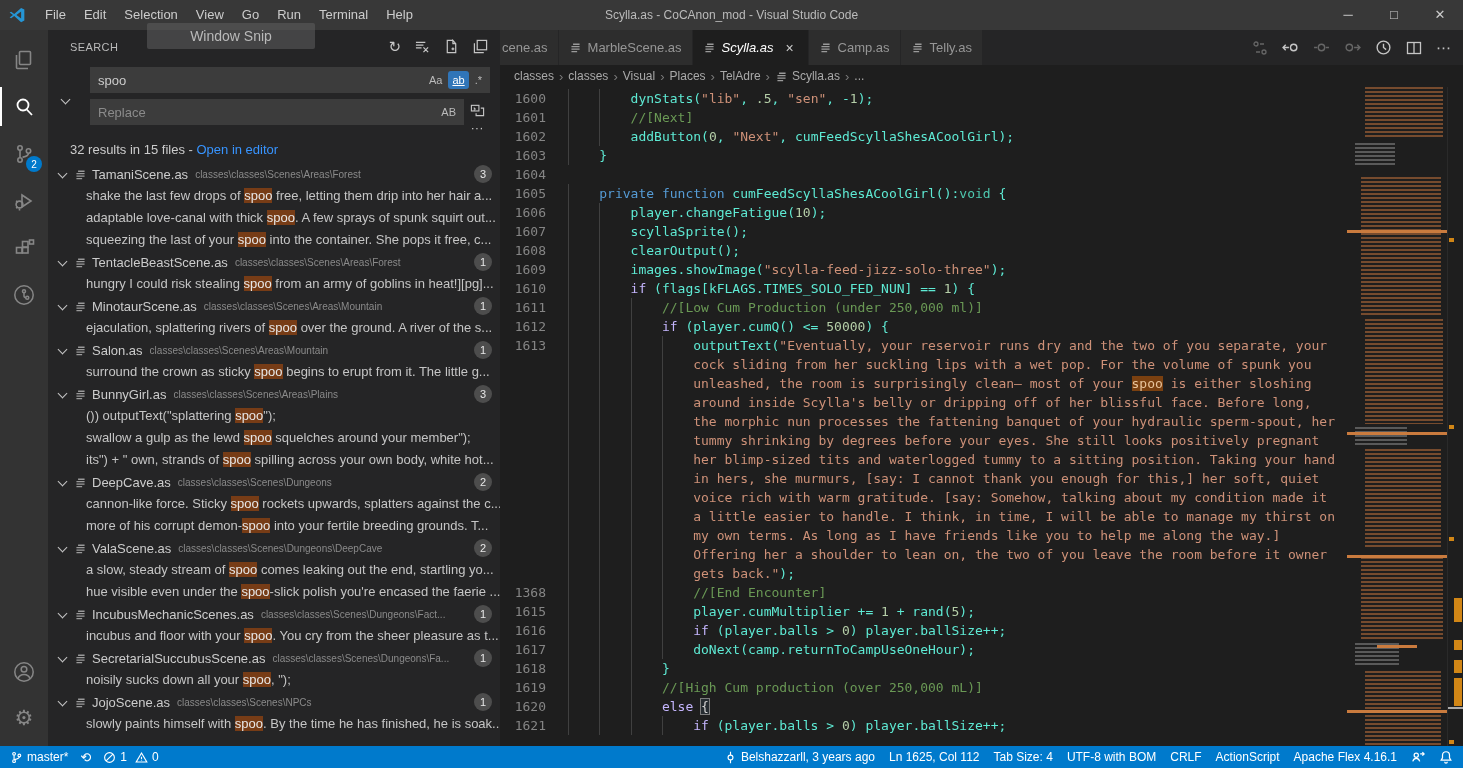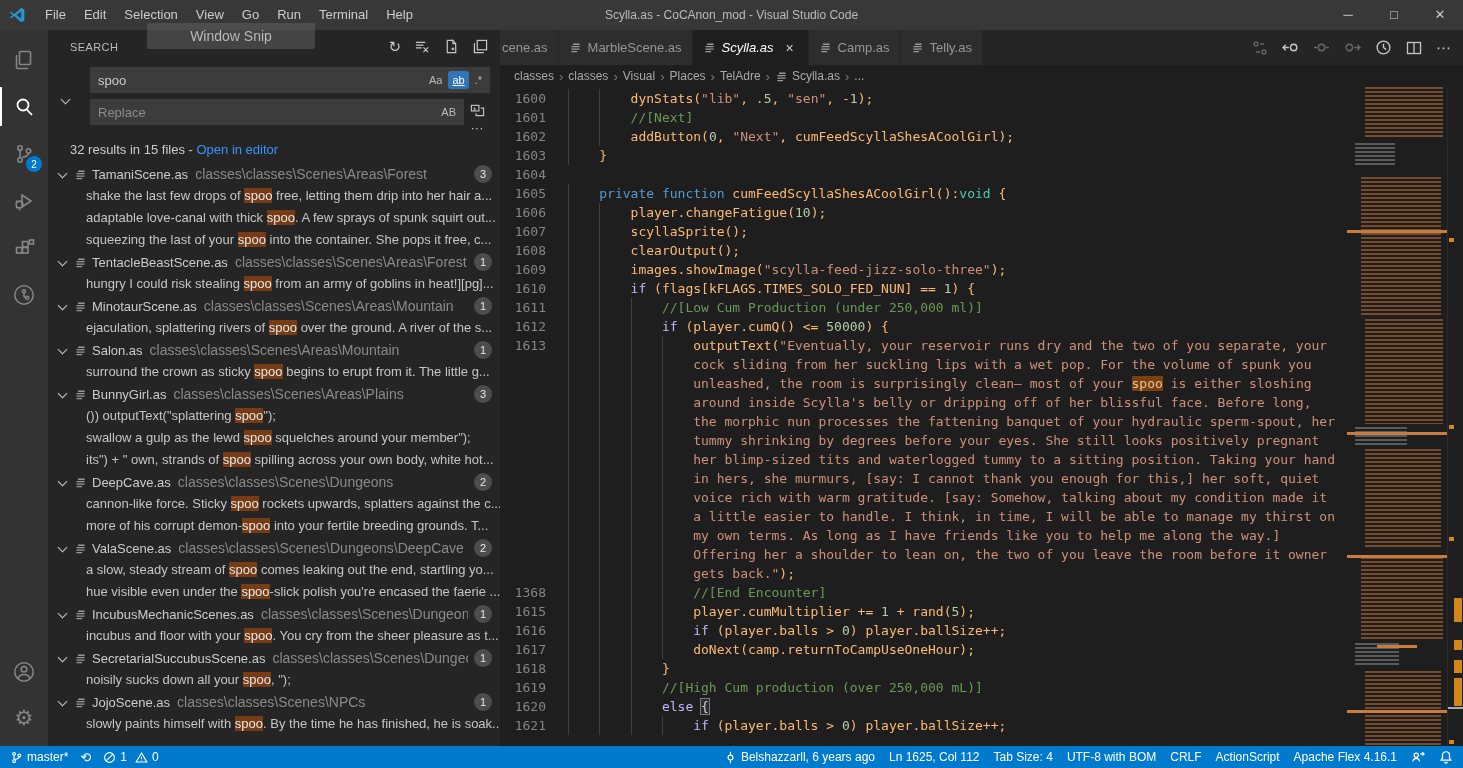--- a/index.html
+++ b/index.html
@@ -55,21 +55,21 @@
   .outside-icons { width:26px; display:flex; flex-direction:column; align-items:center; gap:6px; padding-top:4px; color:#c5c5c5; }
 
   .summary-row { padding:8px 12px 6px 22px; font-size:13px; color:#cccccc; flex:none; }
   .open-editor-link { color:#3794ff; cursor:pointer; }
 
   .results { flex:1; overflow:hidden; font-size:13px; }
   .file-row { height:22px; display:flex; align-items:center; padding:0 8px 0 4px; cursor:pointer; }
   .file-row .chev { margin:0 6px 2px 7px; flex:none; }
   .file-icon { flex:none; margin-right:5px; margin-left:2px; }
   .file-name { color:#cccccc; white-space:nowrap; }
-  .file-path { color:#8a8a8a; font-size:14px; margin-left:7px; white-space:nowrap; overflow:hidden; flex:1; }
+  .file-path { color:#8a8a8a; font-size:10px; margin-left:7px; white-space:nowrap; overflow:hidden; flex:1; }
   .count-badge { flex:none; background:#4d4d4d; border-radius:9px; min-width:18px; height:18px; font-size:11px; color:#e8e8e8;
     display:flex; align-items:center; justify-content:center; padding:0 5px; margin-left:6px; }
   .match-row { height:22px; line-height:22px; padding-left:38px; padding-right:8px; color:#c5c5c5; white-space:nowrap; overflow:hidden; cursor:pointer; }
   .hl-side { background:rgba(234,92,0,.42); color:#e7e7e7; }
 
   
   .editorcol { flex:1; display:flex; flex-direction:column; min-width:0; background:#1e1e1e; }
 
   .tabsbar { height:35px; background:#252526; display:flex; flex:none; align-items:stretch; }
   .tab { display:flex; align-items:center; padding:0 10px; background:#2d2d2d; color:#969696; font-size:13px;
@@ -85,21 +85,21 @@
   .breadcrumbs { height:22px; display:flex; align-items:center; padding-left:14px; font-size:12px; color:#a9a9a9; flex:none; gap:3px; }
   .bc-sep { color:#7a7a7a; font-size:13px; padding:0 2px; }
   .bc-item { white-space:nowrap; display:flex; align-items:center; gap:4px; }
 
   .codewrap { flex:1; display:flex; min-height:0; position:relative; }
   .code { flex:1; overflow:hidden; font-family:"DejaVu Sans Mono","Liberation Mono",monospace; font-size:13px; line-height:19px; padding-top:2px; }
   .crow { display:flex; height:19px; }
   .ln { flex:none; width:46px; text-align:right; color:#858585; padding-right:0; }
   .lc { flex:1; position:relative; white-space:pre; margin-left:22px; }
   .g { position:absolute; top:0; bottom:0; width:1px; background:#404040; }
-  .tok-i { color:#fdba74; } .tok-k { color:#569cd6; } .tok-c { color:#c4b5fd; }
+  .tok-i { color:#5eead4; } .tok-k { color:#569cd6; } .tok-c { color:#c4b5fd; }
   .tok-t { color:#4ec9b0; } .tok-s { color:#ce9178; } .tok-n { color:#b5cea8; }
   .tok-m { color:#6a9955; }
   .tok-h { color:#e8c49c; background:#7a4010; }
   .tok-b { color:#d4d4d4; outline:1px solid #7d7d7d; background:rgba(90,130,160,.15); }
 
   .minimap { width:100px; flex:none; position:relative; overflow:hidden; }
   .mm-block { position:absolute; background-image:repeating-linear-gradient(to bottom, rgba(206,120,62,.50) 0px, rgba(206,120,62,.50) 2px, transparent 2px, transparent 4px); }
   .mm-code { position:absolute; background-image:repeating-linear-gradient(to bottom, rgba(200,200,200,.35) 0px, rgba(200,200,200,.35) 2px, transparent 2px, transparent 4px); }
   .mm-match { position:absolute; left:0; right:0; height:3px; background:#ca7b3e; }
   .ruler { width:16px; flex:none; position:relative; background:#1e1e1e; border-left:1px solid #2a2a2a; }
@@ -663,21 +663,21 @@
           <path d="M8 2.5 L14.5 13.5 H1.5 Z M8 7 v3 M8 11.5 v.5"></path>
         </svg>
       <span>0</span>
     </div>
     <div class="sb-right">
       <div class="sb-item">
         <svg width="13" height="13" viewBox="0 0 16 16" fill="none" stroke="currentColor" stroke-width="1.4">
             <circle cx="8" cy="8" r="3"></circle>
             <path d="M8 1 v4 M8 11 v4"></path>
           </svg>
-        <span>Belshazzarll, 6 years ago</span>
+        <span>Belshazzarll, 3 years ago</span>
       </div>
       <div class="sb-item">
           <span>Ln 1625, Col 112</span>
         </div>
       <div class="sb-item">
           <span>Tab Size: 4</span>
         </div>
       <div class="sb-item">
           <span>UTF-8 with BOM</span>
         </div>

